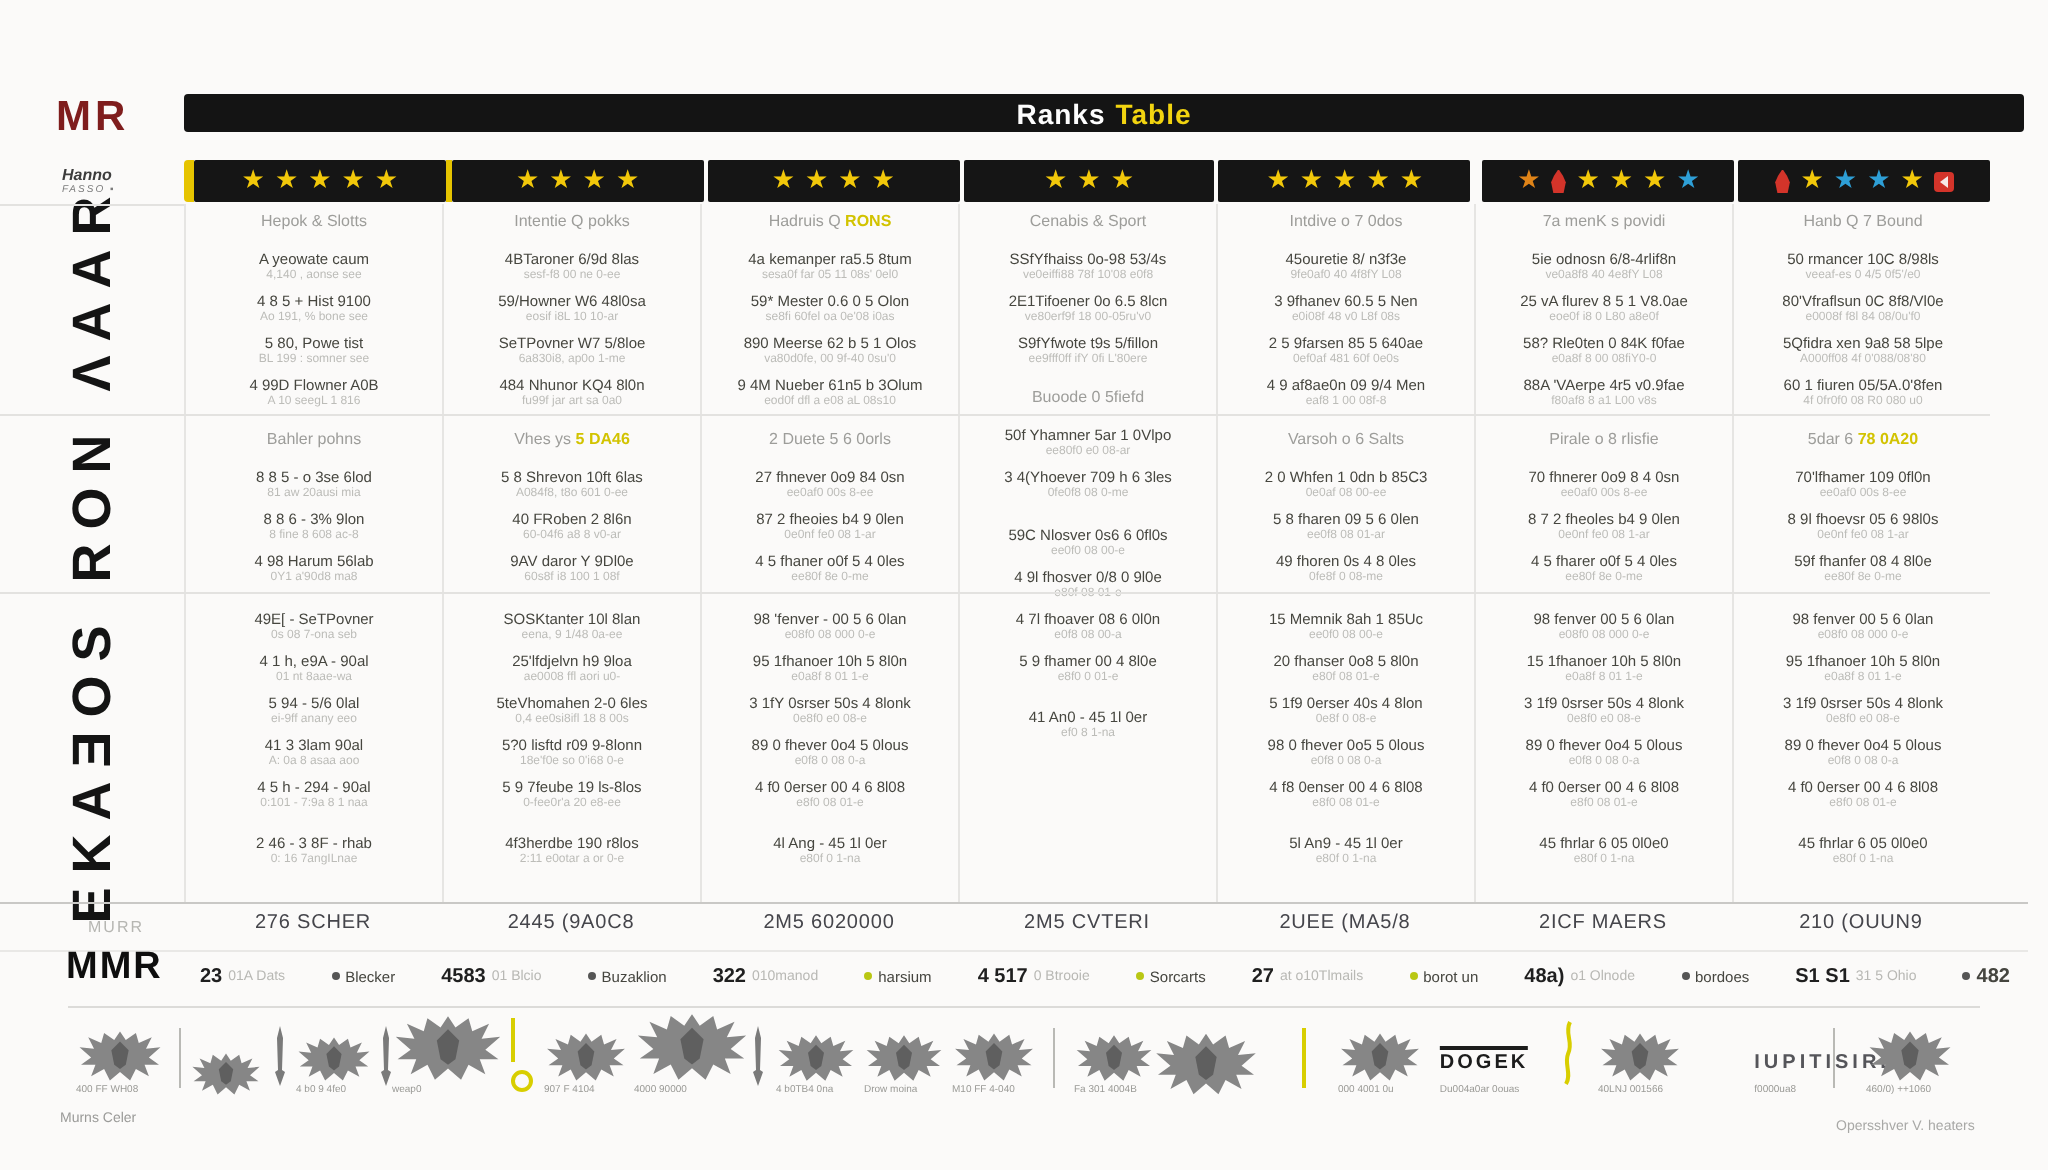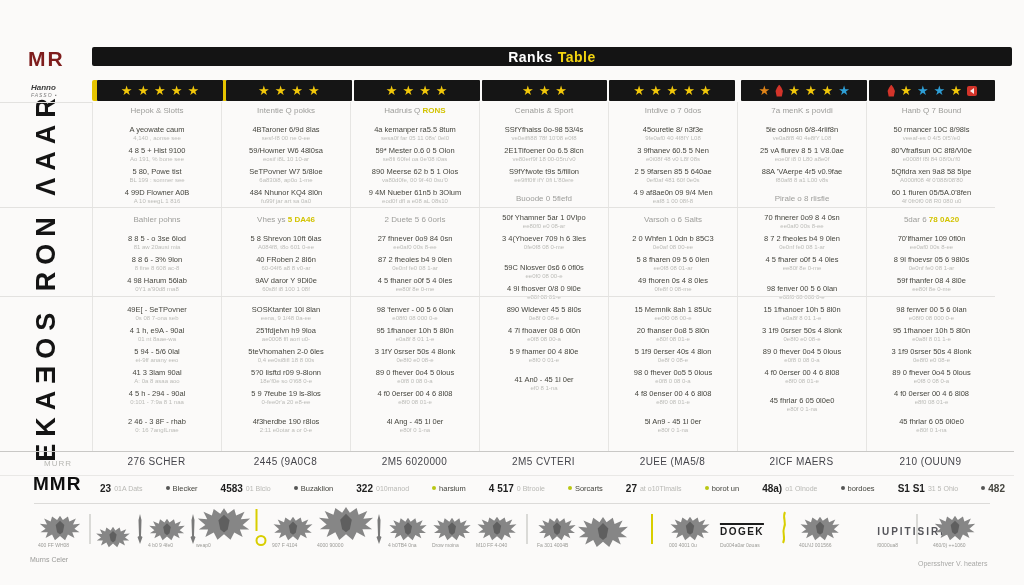--- a/index.html
+++ b/index.html
@@ -355,24 +355,20 @@
         <div class="sec3">
           <div class="row">
             <div class="m">59C Nlosver 0s6 6 0fl0s</div>
             <div class="s">ee0f0 08 00-e</div>
           </div>
           <div class="row">
             <div class="m">4 9l fhosver 0/8 0 9l0e</div>
             <div class="s">e80f 08 01-e</div>
           </div>
           <div class="row">
-            <div class="m">890 Wldever 45 5 8l0s</div>
-            <div class="s">0e8f 0 08-e</div>
-          </div>
-          <div class="row">
             <div class="m">4 7l fhoaver 08 6 0l0n</div>
             <div class="s">e0f8 08 00-a</div>
           </div>
           <div class="row">
             <div class="m">5 9 fhamer 00 4 8l0e</div>
             <div class="s">e8f0 0 01-e</div>
           </div>
         </div>
         <div class="row final">
           <div class="m">41 An0 - 45 1l 0er</div>
@@ -439,20 +435,24 @@
       </div>
       <div class="col">
         <div class="c-hdr">7a menK s povidi</div>
         <div class="row">
           <div class="m">5ie odnosn 6/8-4rlif8n</div>
           <div class="s">ve0a8f8 40 4e8fY L08</div>
         </div>
         <div class="row">
           <div class="m">25 vA flurev 8 5 1 V8.0ae</div>
           <div class="s">eoe0f i8 0 L80 a8e0f</div>
+        </div>
+        <div class="row">
+          <div class="m">58? Rle0ten 0 84K f0fae</div>
+          <div class="s">e0a8f 8 00 08fiY0-0</div>
         </div>
         <div class="row">
           <div class="m">88A 'VAerpe 4r5 v0.9fae</div>
           <div class="s">f80af8 8 a1 L00 v8s</div>
         </div>
         <div class="sec-lbl">Pirale o 8 rlisfie</div>
         <div class="row">
           <div class="m">70 fhnerer 0o9 8 4 0sn</div>
           <div class="s">ee0af0 00s 8-ee</div>
         </div>

